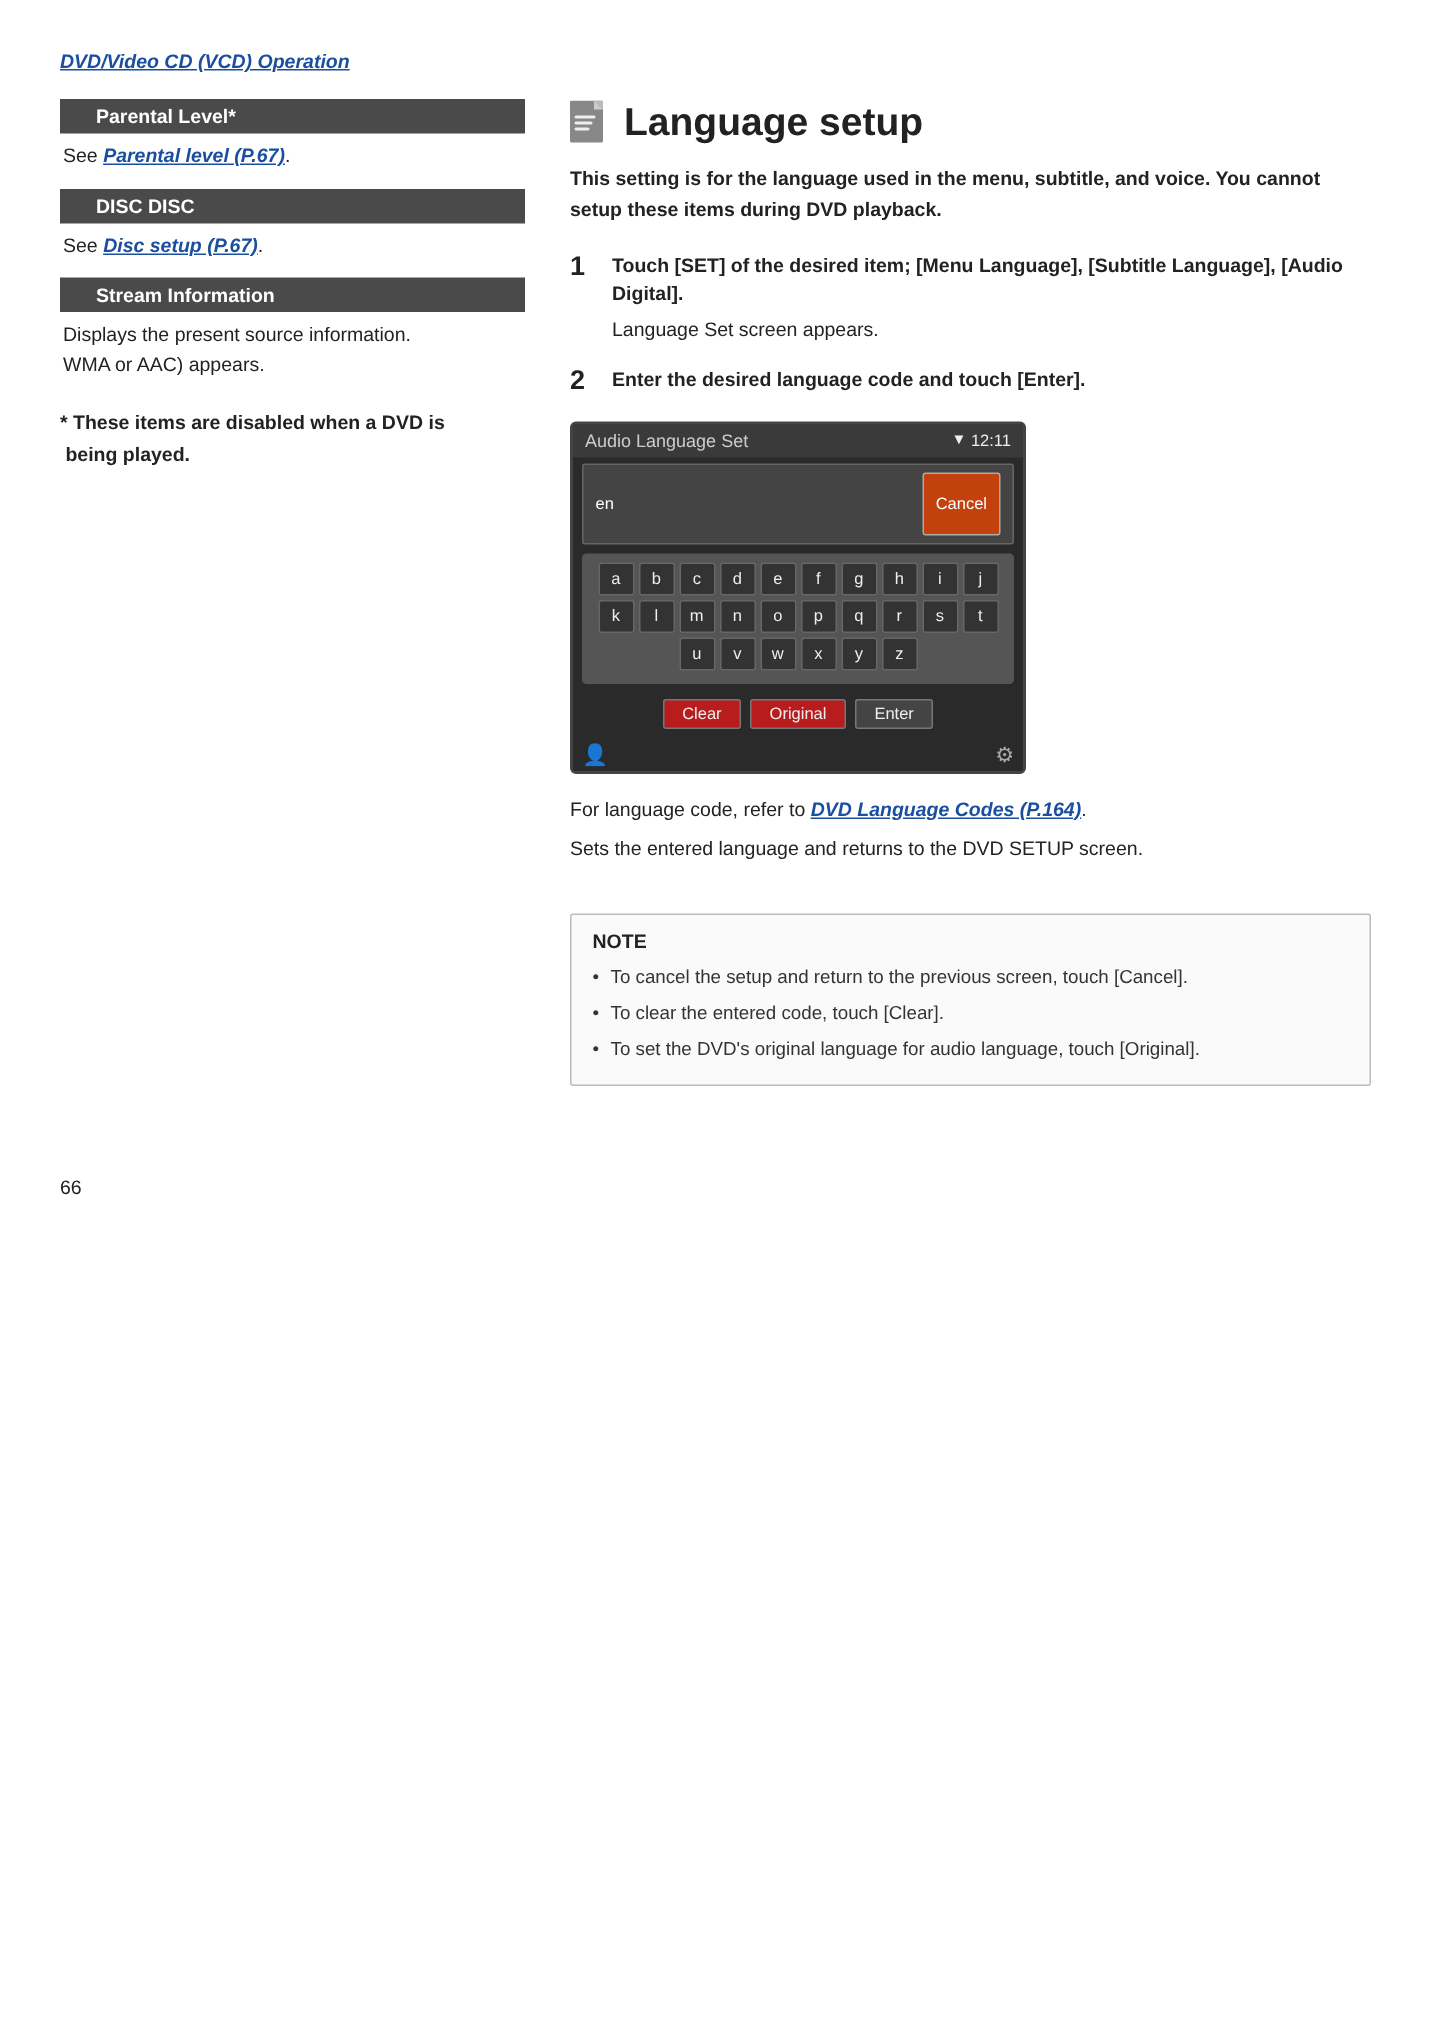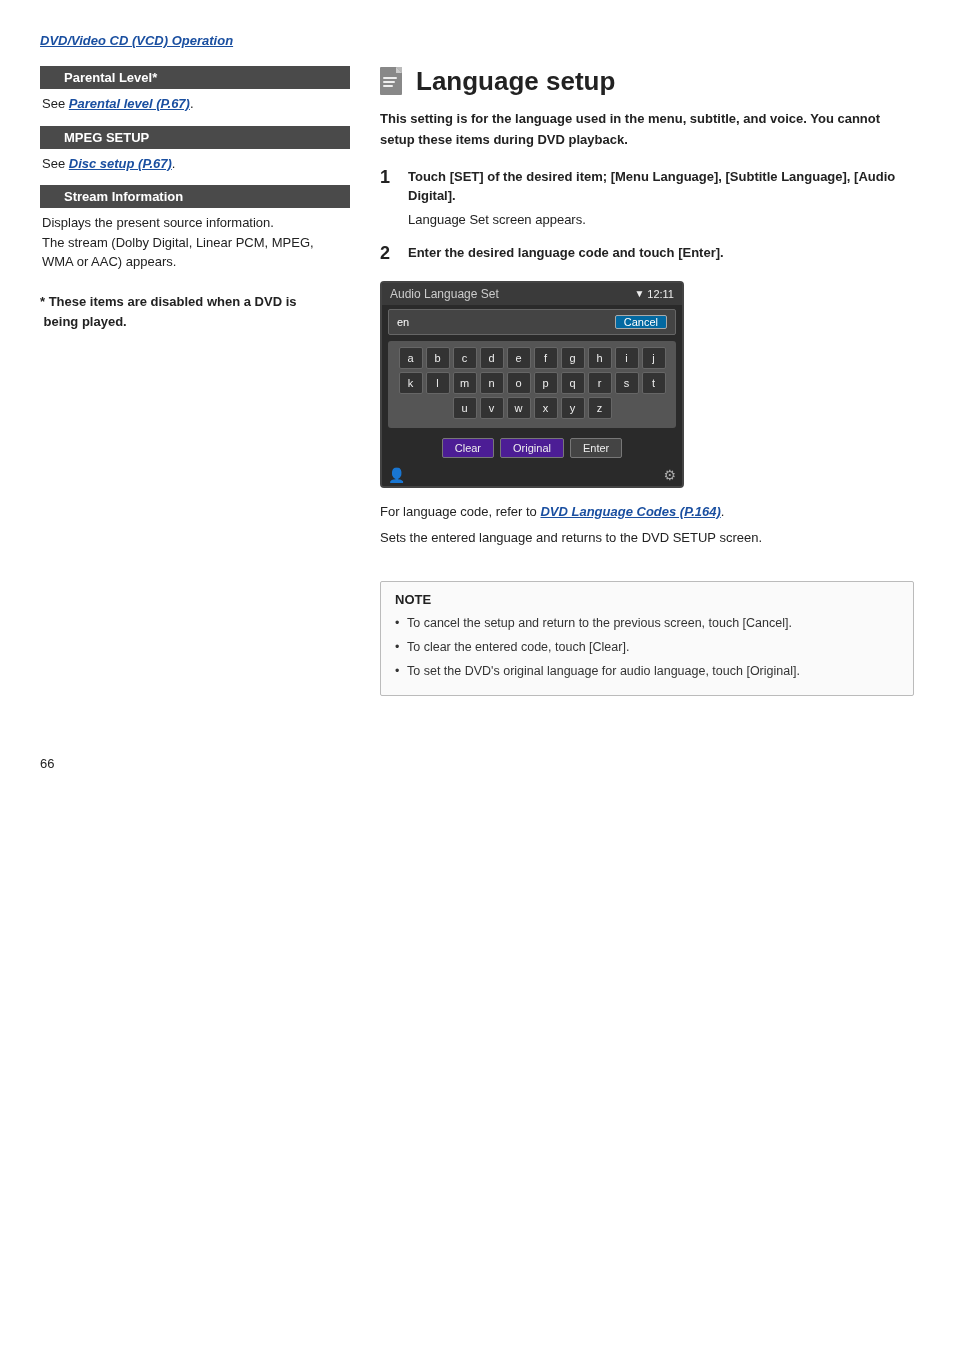--- a/index.html
+++ b/index.html
@@ -135,24 +135,24 @@
       font-size: 11px;
       display: flex;
       align-items: center;
       gap: 3px;
     }
     .screen-input-val {
       color: #fff;
       font-size: 11px;
     }
     .screen-cancel-btn {
-      background: #0369a1;
+      background: #c2410c;
       color: #fff;
       font-size: 11px;
-      padding: 0 8px;
+      padding: 14px 8px;
       border-radius: 2px;
       border: 1px solid #aaa;
     }
     .screen-keyboard {
       background: #555;
       margin: 6px;
       border-radius: 3px;
       padding: 6px 4px;
     }
     .kb-row {
@@ -173,21 +173,21 @@
       border-radius: 2px;
       border: 1px solid #666;
     }
     .screen-action-row {
       display: flex;
       justify-content: center;
       gap: 6px;
       padding: 4px 6px 6px 6px;
     }
     .screen-action-btn {
-      background: #4c1d95;
+      background: #b91c1c;
       color: #eee;
       font-size: 11px;
       padding: 3px 12px;
       border-radius: 2px;
       border: 1px solid #777;
     }
     .screen-action-btn.enter {
       background: #444;
     }
     .screen-bottom-bar {
@@ -262,31 +262,30 @@
   <div class="left-col">
 
     <div>
       <div class="section-header">Parental Level*</div>
       <div class="section-body">
         <span>See </span><a href="#">Parental level (P.67)</a><span>.</span>
       </div>
     </div>
 
     <div>
-      <div class="section-header">MPEG SETUP</div>
+      <div class="section-header">DISC DISC</div>
       <div class="section-body">
         <span>See </span><a href="#">Disc setup (P.67)</a><span>.</span>
       </div>
     </div>
 
     <div>
       <div class="section-header">Stream Information</div>
       <div class="section-body">
         <div>Displays the present source information.</div>
-        <div>The stream (Dolby Digital, Linear PCM, MPEG,</div>
         <div>WMA or AAC) appears.</div>
       </div>
     </div>
 
     <div class="note-asterisk">
       <span>* These items are disabled when a DVD is<br>&nbsp;being played.</span>
     </div>
   </div>
 
   <div class="right-col">

